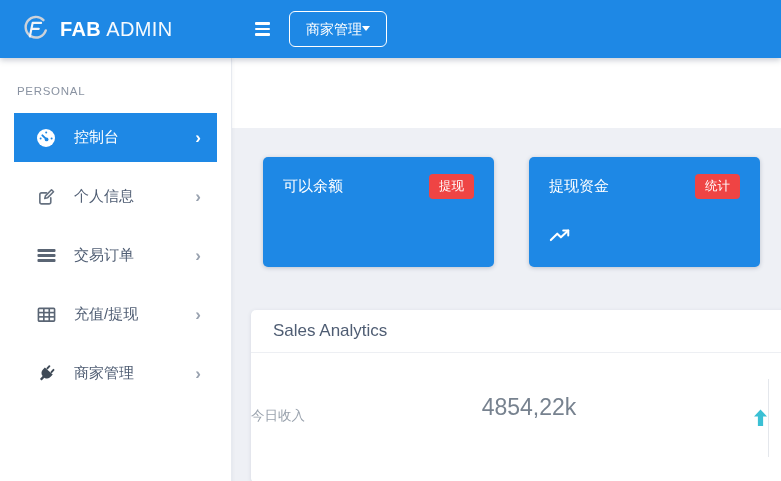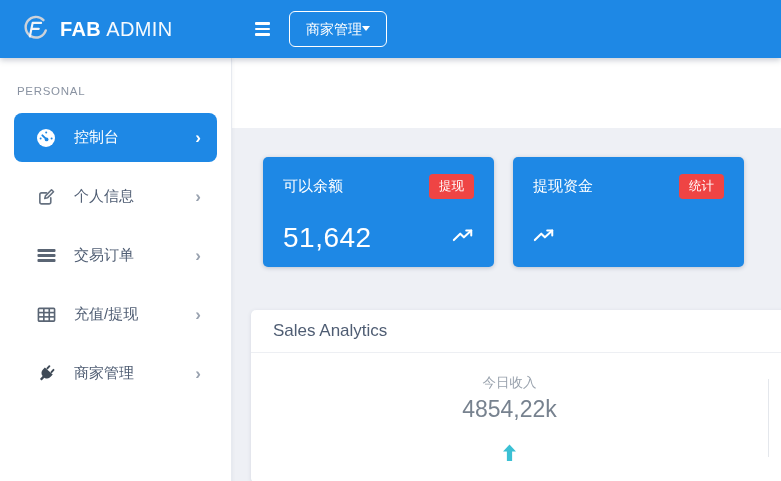--- a/index.html
+++ b/index.html
@@ -31,53 +31,53 @@
     border-top:5px solid #fff;display:inline-block;}
   
   .sidebar{
     position:absolute;top:58px;left:0;width:232px;height:478px;background:#fff;
     border-right:1px solid #e7eaf0;box-sizing:border-box;z-index:10;
     box-shadow:1px 0 3px rgba(60,75,100,.05);
   }
   .section-label{margin:27px 0 16px 17px;font-size:11.5px;color:#8a93a2;letter-spacing:.7px;}
   .nav{padding:0 14px;}
   .nav-item{
-    display:flex;align-items:center;height:49px;margin-bottom:10px;border-radius:8px;
+    display:flex;align-items:center;height:49px;margin-bottom:10px;border-radius:0;
     padding:0 16px 0 21px;box-sizing:border-box;cursor:pointer;text-decoration:none;
   }
   .nav-item .nicon{width:22px;display:flex;justify-content:center;align-items:center;}
   .nav-item .nlabel{margin-left:17px;font-size:15px;color:#4f5d73;flex:1;}
   .nav-item .chev{font-size:17px;color:#9aa3b0;line-height:1;font-weight:700;}
   .nav-item.active{background:#1e88e5;}
   .nav-item.active .nlabel,.nav-item.active .chev{color:#fff;}
   
   .main{position:absolute;top:58px;left:232px;width:549px;height:423px;}
   .white-band{height:70px;background:#fff;}
   .content{position:relative;height:353px;background:#eef0f5;overflow:hidden;}
-  .cards-row{display:flex;gap:19px;padding:29px 0 10px 31px;}
+  .cards-row{display:flex;gap:35px;padding:29px 0 10px 31px;}
   .stat-card{
     width:231px;height:110px;border-radius:5px;background:#1e88e5;color:#fff;
     box-sizing:border-box;padding:17px 20px 15px;
     box-shadow:0 1px 4px rgba(40,60,90,.25);
     display:flex;flex-direction:column;justify-content:space-between;flex:none;
   }
   .stat-top{display:flex;justify-content:space-between;align-items:center;}
   .stat-title{font-size:15px;}
   .badge{background:#ef4444;color:#fff;font-size:12.5px;padding:4px 10px;border-radius:4px;cursor:pointer;}
   .stat-bottom{display:flex;justify-content:space-between;align-items:flex-end;}
   .stat-value{font-size:28px;font-weight:500;letter-spacing:.5px;line-height:1;}
   .trend-icon{margin-bottom:5px;}
   .sales-card{
     margin:33px 0 0 19px;width:570px;height:173px;background:#fff;border-radius:5px;
     box-shadow:0 1px 4px rgba(40,60,90,.12);box-sizing:border-box;
   }
   .sales-header{height:43px;display:flex;align-items:center;padding-left:22px;
     border-bottom:1px solid #edeff3;font-size:17px;color:#4f5d73;box-sizing:border-box;}
   .sales-body{height:130px;display:flex;align-items:center;}
-  .metric{width:517px;display:flex;flex-direction:column;align-items:center;justify-content:space-between;}
+  .metric{width:517px;display:flex;flex-direction:row;align-items:center;justify-content:space-between;}
   .m-label{font-size:13.5px;color:#99a2ad;margin-bottom:4px;}
   .m-value{font-size:23px;color:#77828f;font-weight:500;margin-bottom:21px;}
   .v-divider{width:1px;height:78px;background:#e4e7ec;flex:none;}
 </style>
 </head>
 <body>
 
 <header class="topbar">
   <div class="brand">
     <span style="display:flex;">
@@ -176,29 +176,20 @@
   <div class="white-band"></div>
   <div class="content">
 
     <div class="cards-row">
 
       <section class="stat-card">
         <div class="stat-top">
           <span class="stat-title">可以余额</span>
           <span class="badge">提现</span>
         </div>
-        <div class="stat-bottom">
-          <span class="stat-value">51,642</span>
-          <span class="trend-icon">
-            <svg width="22" height="15" viewBox="0 0 24 16" fill="none" stroke="#ffffff" stroke-width="2.2" stroke-linecap="round" stroke-linejoin="round">
-              <polyline points="2,13 9,6 13,10 21,2.5"></polyline>
-              <polyline points="15.5,2.5 21,2.5 21,8"></polyline>
-            </svg>
-          </span>
-        </div>
       </section>
 
       <section class="stat-card">
         <div class="stat-top">
           <span class="stat-title">提现资金</span>
           <span class="badge">统计</span>
         </div>
         <div class="stat-bottom">
           <span class="trend-icon">
             <svg width="22" height="15" viewBox="0 0 24 16" fill="none" stroke="#ffffff" stroke-width="2.2" stroke-linecap="round" stroke-linejoin="round">

